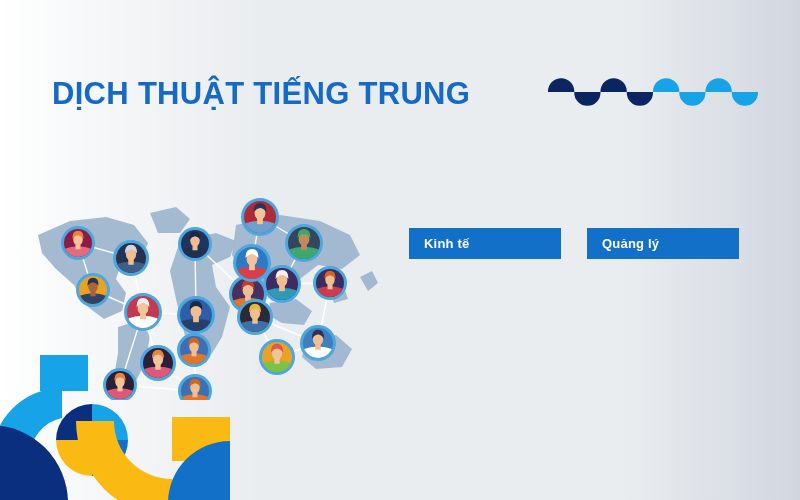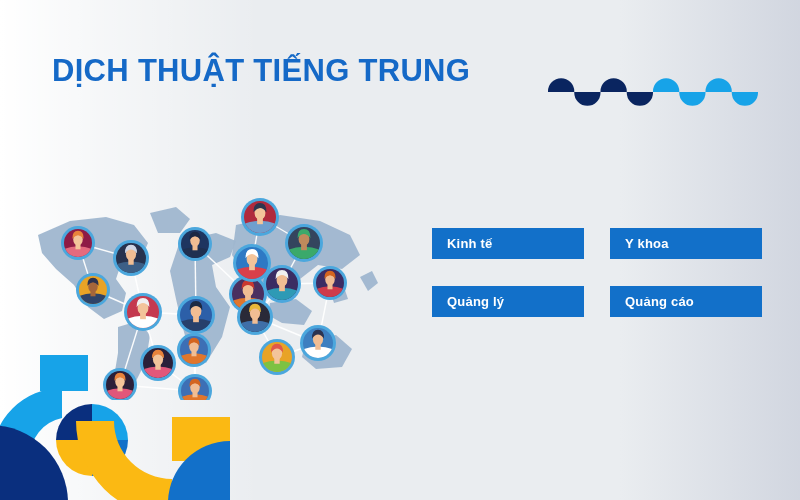--- a/index.html
+++ b/index.html
@@ -45,20 +45,21 @@
     width: 470px;
   }
   .title-line {
     color: #1569c7;
     font-size: 31px;
     font-weight: bold;
     letter-spacing: 0.3px;
     line-height: 41px;
     text-transform: uppercase;
     white-space: nowrap;
+    margin-top: 23px;
   }
 
   
   #wave-logo {
     position: absolute;
     left: 548px;
     top: 70px;
     width: 210px;
     height: 44px;
   }
@@ -69,21 +70,21 @@
     left: 30px;
     top: 195px;
     width: 360px;
     height: 205px;
   }
   #map-illustration svg { display: block; }
 
   
   #category-grid {
     position: absolute;
-    left: 432px;
+    left: 409px;
     top: 228px;
     width: 330px;
     display: grid;
     grid-template-columns: 152px 152px;
     grid-column-gap: 26px;
     grid-row-gap: 27px;
   }
   .cat-btn {
     height: 31px;
     background: #1270c9;
@@ -468,23 +469,21 @@
               <ellipse cx="90" cy="186.5" rx="4.760000000000001" ry="5.88" fill="#f3c49a"></ellipse>
               <path d="M 84.4 185.8 Q 84.12 177.68 90 177.68 Q 95.88 177.68 95.6 185.8 Q 92.8 182.16 90 182.16 Q 87.2 182.16 84.4 185.8 Z" fill="#e8833b"></path>
             </g>
           </g>
         </g>
     </svg>
   </div>
 
   <div id="category-grid">
     <button class="cat-btn">Kinh tế</button>
-    <button class="cat-btn">Y khoa</button>
     <button class="cat-btn">Quảng lý</button>
-    <button class="cat-btn">Quảng cáo</button>
   </div>
 
   <div id="corner-decoration">
     <svg width="230" height="145" viewBox="0 0 230 145">
       <defs>
         <clipPath id="decoClip">
             <rect x="0" y="0" width="230" height="145"></rect>
           </clipPath>
       </defs>
       <g clip-path="url(#decoClip)" id="deco-group">

